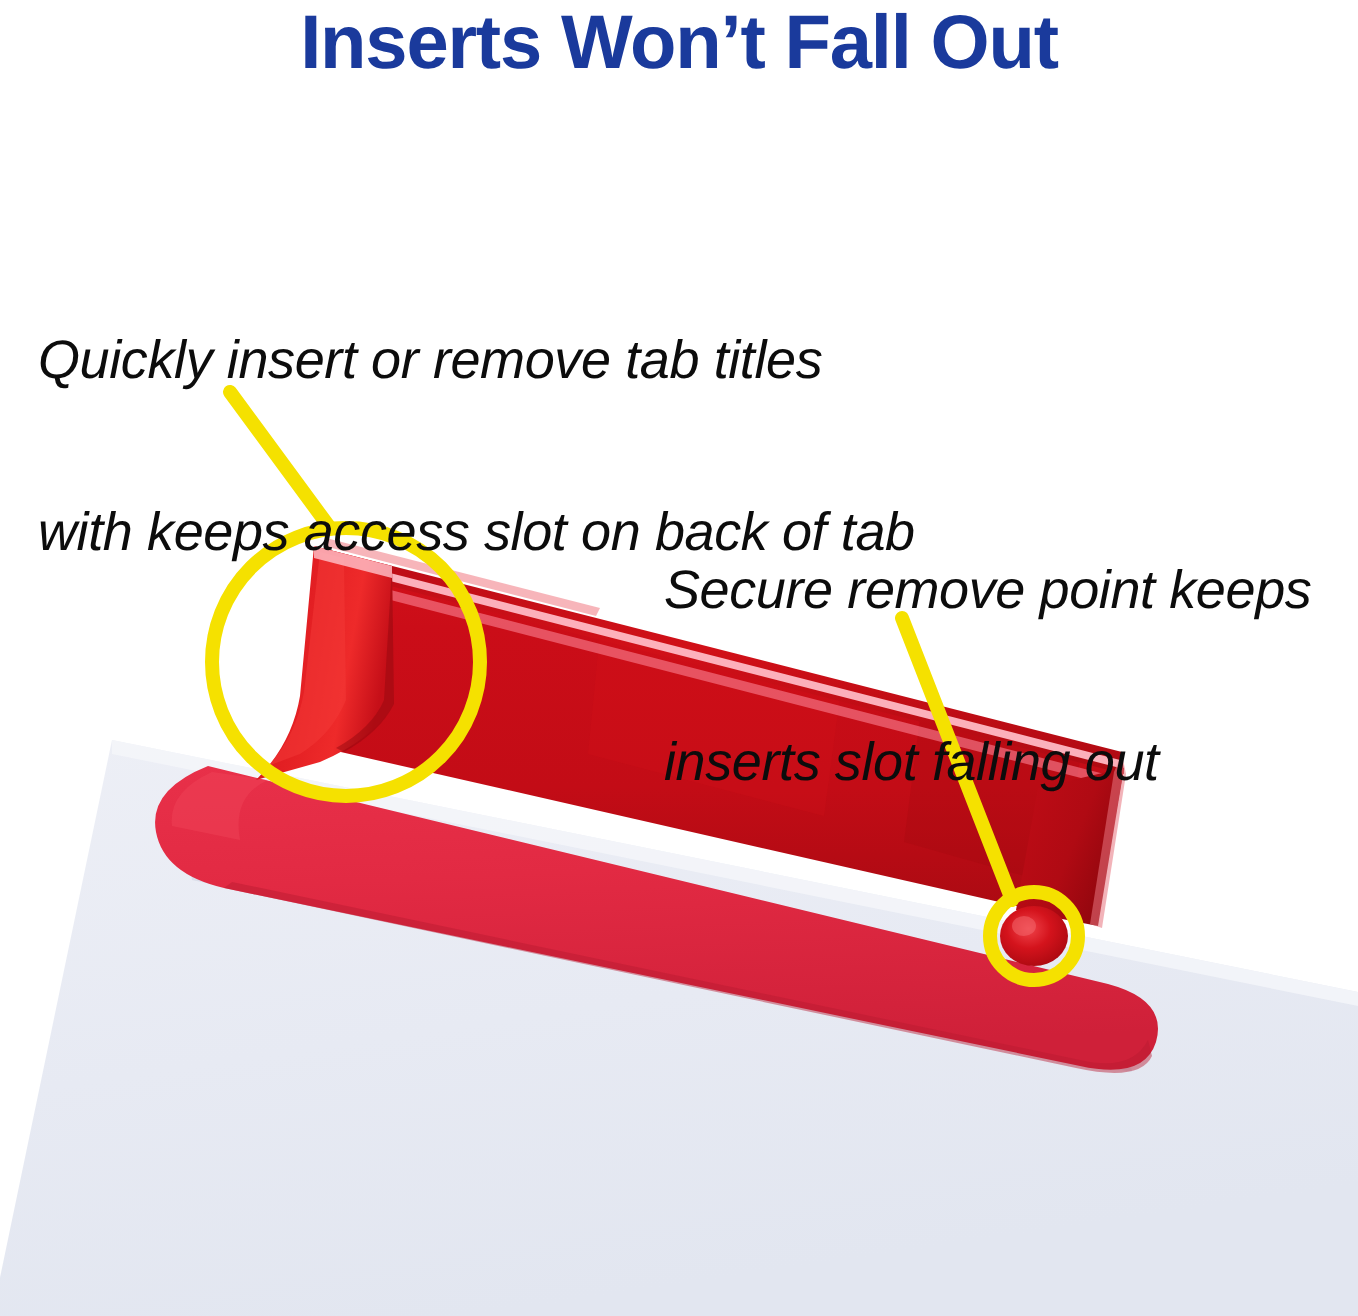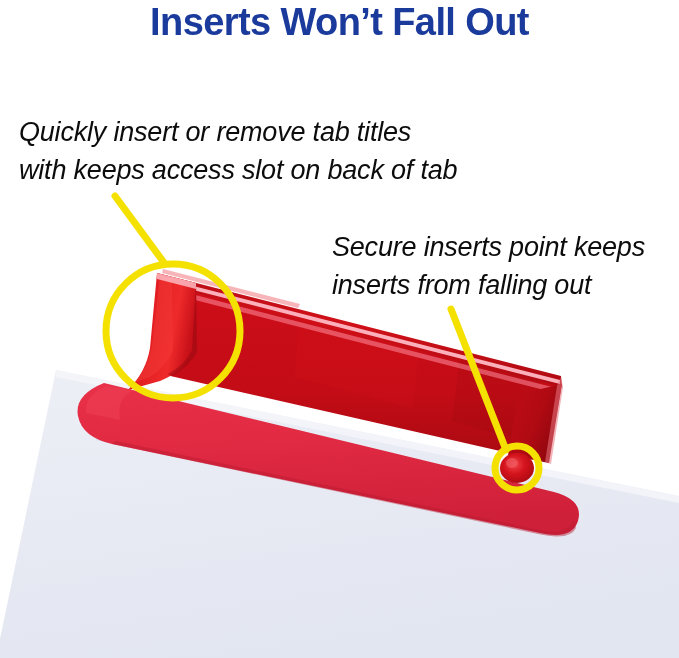--- a/index.html
+++ b/index.html
@@ -40,20 +40,21 @@
   #callout-left-text {
     left: 19px;
     top: 113px;
   }
   #callout-right-text {
     left: 332px;
     top: 228px;
   }
   .callout-line {
     display: block;
+    margin-top: 48px;
   }
   #illustration {
     position: absolute;
     left: 0;
     top: 0;
     width: 679px;
     height: 658px;
   }
 </style>
 </head>
@@ -184,17 +185,17 @@
       <circle cx="517" cy="468" r="22" fill="none" stroke="#f5e100" stroke-width="7"></circle>
     </g>
   </svg>
 
   <div class="callout-text" id="callout-left-text">
     <span class="callout-line">Quickly insert or remove tab titles</span>
     <span class="callout-line">with keeps access slot on back of tab</span>
   </div>
 
   <div class="callout-text" id="callout-right-text">
-    <span class="callout-line">Secure inserts point keeps</span>
-    <span class="callout-line">inserts from falling out</span>
+    <span class="callout-line">Secure remove point keeps</span>
+    <span class="callout-line">inserts slot falling out</span>
   </div>
 
 </div>
 
 </body></html>

